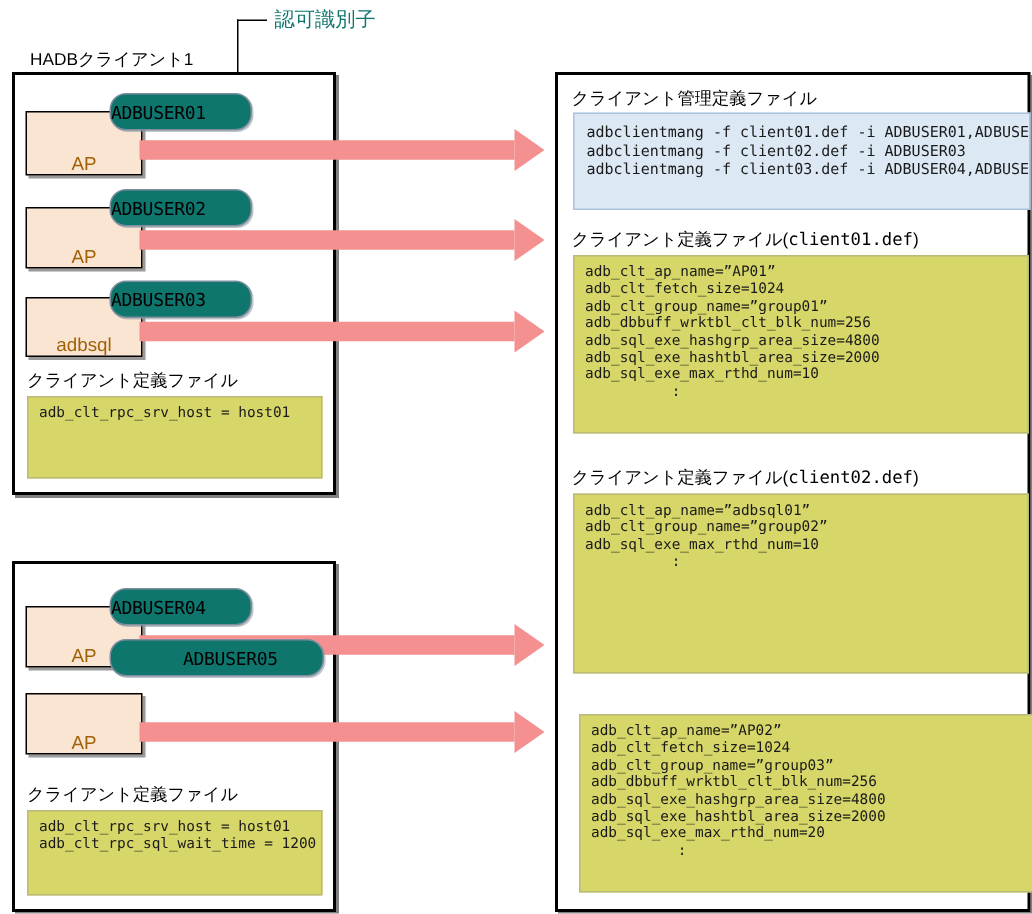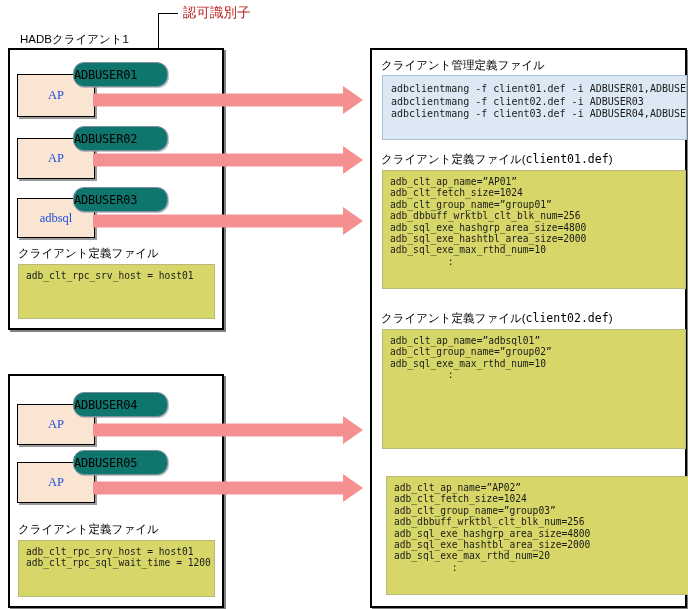--- a/index.html
+++ b/index.html
@@ -27,24 +27,24 @@
     white-space:nowrap;
     letter-spacing:0px;
   }
 
   
   .proc-box{
     position:absolute;
     border:1px solid #000000;
     background:#fae5d3;
     box-shadow:2px 2px 0 #9a9a9a;
-    display:flex;align-items:center;justify-content:center;
+    display:flex;align-items:flex-end;justify-content:center;
     font-size:12.5px;
-    font-family:Liberation Serif, serif;
-    color:#1d4ed8;
+    font-family:Liberation Sans, sans-serif;
+    color:#a16207;
   }
 
   
   .user-bubble{
     position:absolute;
     background:#0f766e;
     border:1px solid #7d8e9e;
     border-radius:11px;
     display:flex;align-items:center;justify-content:flex-start;
     font-size:12px;
@@ -99,21 +99,21 @@
     padding:7px 0 0 8px;
   }
 
   
   .leader-v{position:absolute;width:1px;background:#000;}
   .leader-h{position:absolute;height:1px;background:#000;}
   .leader-dot{position:absolute;width:5px;height:5px;border-radius:50%;background:#000;}
   .leader-text{
     position:absolute;
     font-size:13.5px;
-    color:#b91c1c;
+    color:#0f766e;
     white-space:nowrap;
   }
 </style>
 </head>
 <body>
 
 <div class="stage">
 
   <div class="leader-h" style="left:158px;top:13px;width:20px;"></div>
   <div class="leader-v" style="left:158px;top:13px;height:59px;"></div>
@@ -169,21 +169,21 @@
     <span>ADBUSER04</span>
   </div>
   <div class="arrow" style="left:93px;top:417px;width:270px;height:26px;">
     <div class="shaft" style="width:250px;"></div>
     <div class="head"></div>
   </div>
 
   <div class="proc-box" style="left:17px;top:462px;width:76px;height:39px;">
     <span>AP</span>
   </div>
-  <div class="user-bubble" style="left:73px;top:450px;width:93px;height:23px;">
+  <div class="user-bubble" style="left:73px;top:426px;width:93px;height:23px;padding-left:48px;">
     <span>ADBUSER05</span>
   </div>
   <div class="arrow" style="left:93px;top:475px;width:270px;height:26px;">
     <div class="shaft" style="width:250px;"></div>
     <div class="head"></div>
   </div>
 
   <div class="file-label" style="left:18px;top:522px;">クライアント定義ファイル</div>
   <div class="code-pane" style="left:18px;top:540px;width:188px;height:50px;">adb_clt_rpc_srv_host = host01
 adb_clt_rpc_sql_wait_time = 1200</div>

